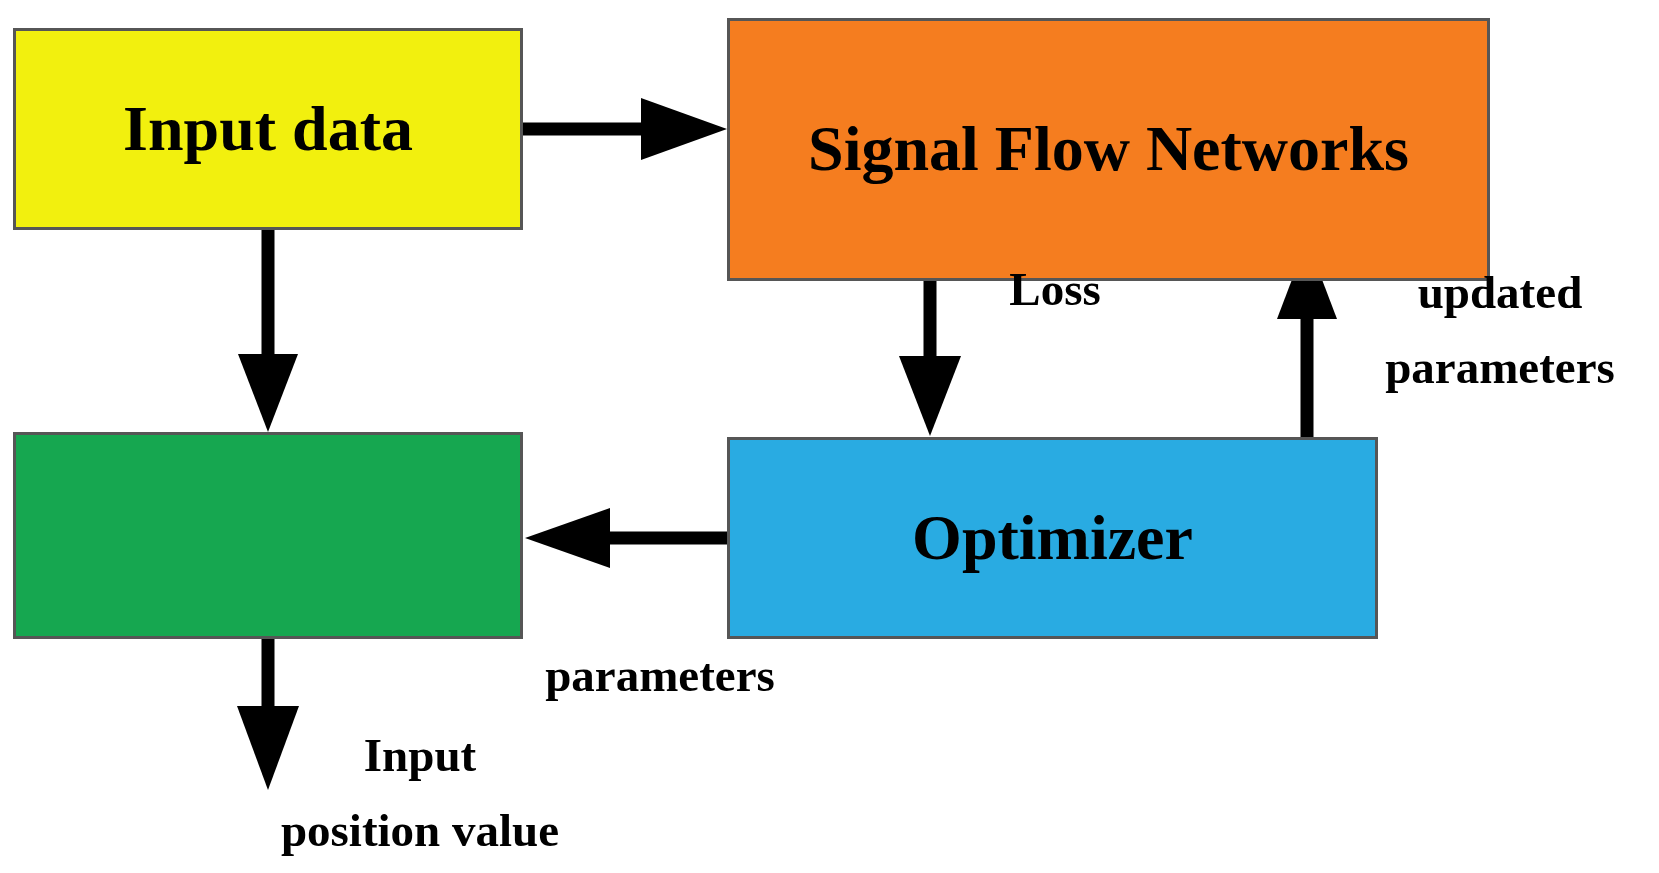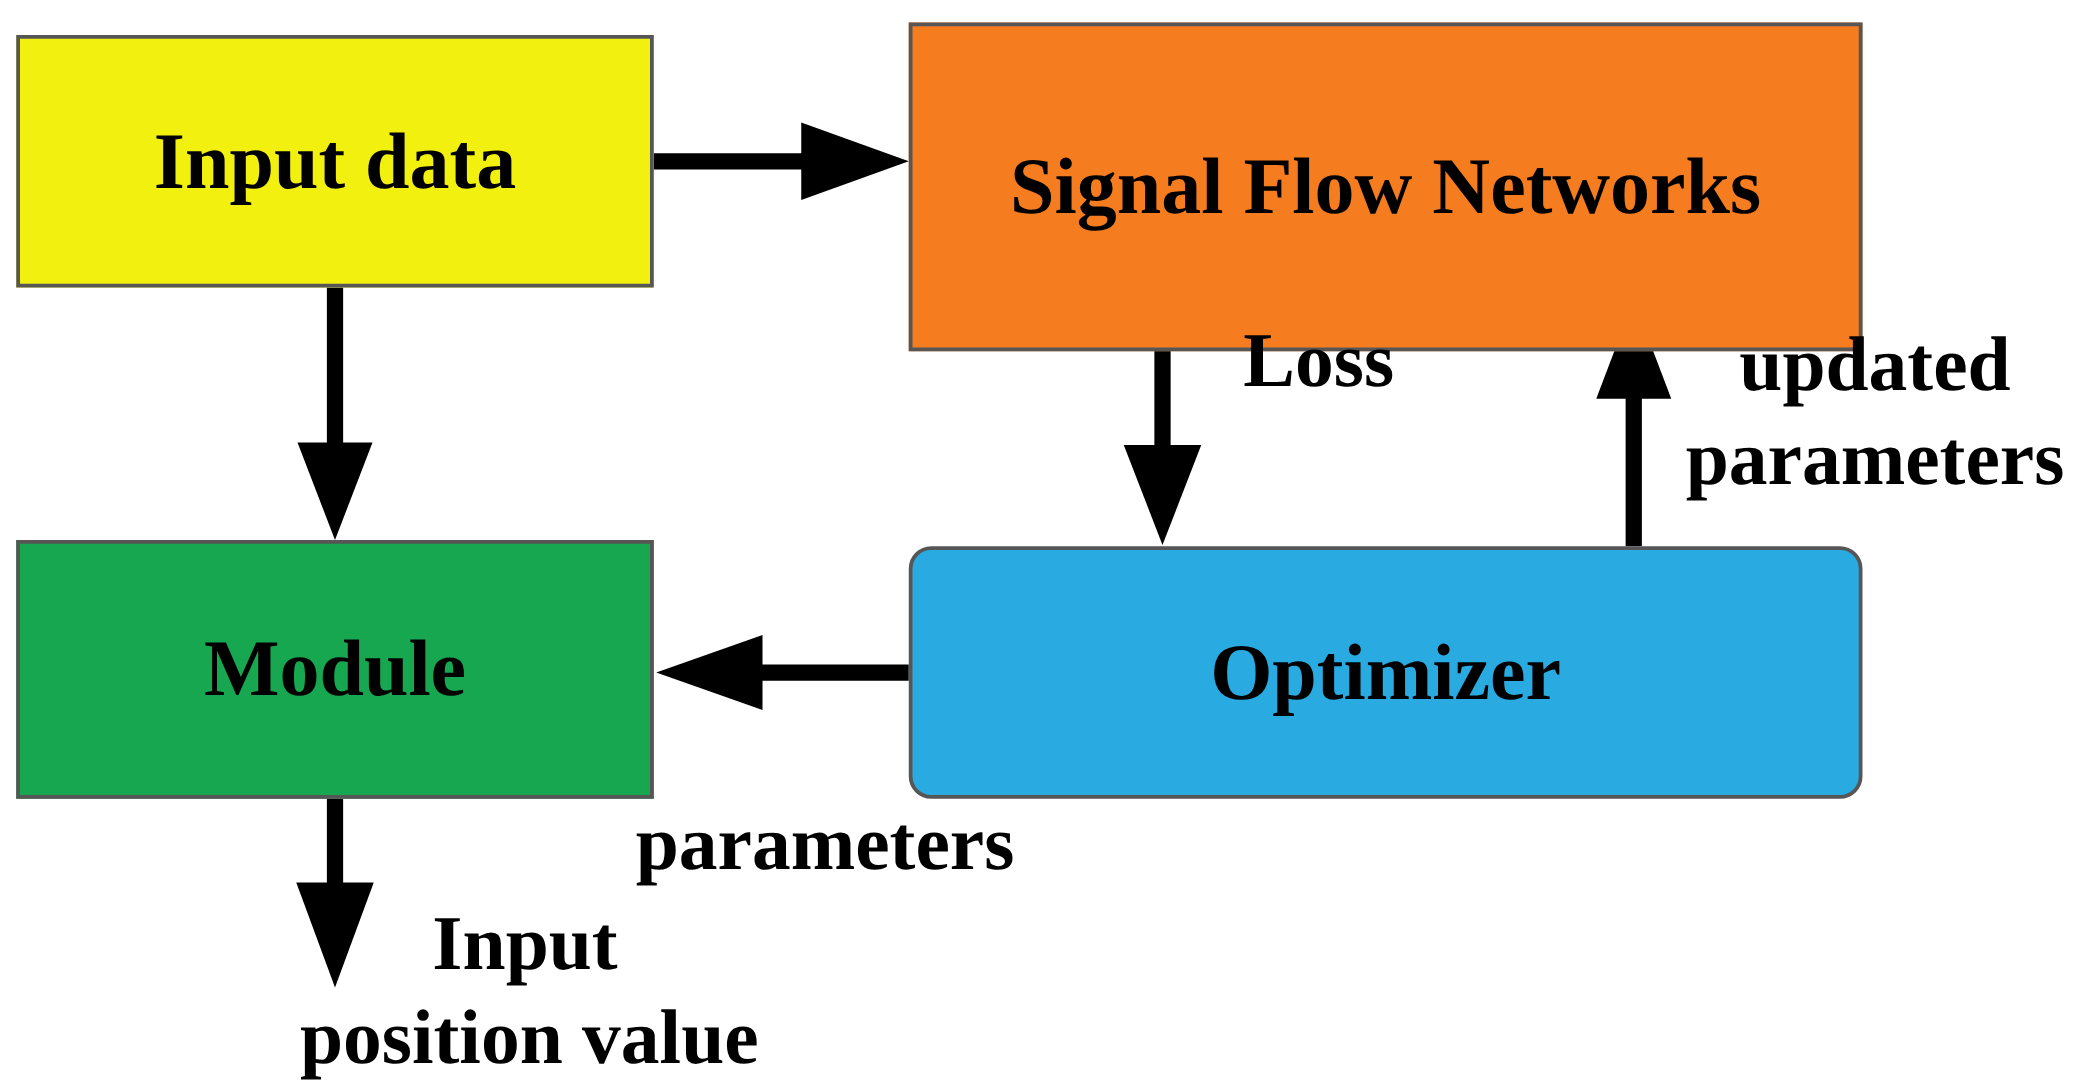--- a/index.html
+++ b/index.html
@@ -21,24 +21,24 @@
     justify-content:center;
     align-items:center;
     text-align:center;
     font-size:64px;
     line-height:1.22;
     z-index:2;
   }
   #box-input    {left:13px;  top:28px;  width:510px; height:202px;}
   #box-sfn      {left:727px; top:18px;  width:763px; height:263px;}
   #box-demod    {left:13px;  top:432px; width:510px; height:207px;}
-  #box-optimizer{left:727px; top:437px; width:763px; height:202px;border-radius:18px;}
+  #box-optimizer{left:727px; top:437px; width:651px; height:202px;}
   .arrow-label{
     position:absolute;
-    font-size:62px;
+    font-size:47px;
     line-height:75px;
     text-align:center;
     z-index:3;
     white-space:nowrap;
   }
   #label-loss      {left:940px;  top:252px; width:230px;}
   #label-updated   {left:1345px; top:255px; width:310px;}
   #label-parameters{left:495px;  top:638px; width:330px;}
   #label-angle     {left:240px;  top:718px; width:360px;}
   #arrow-layer{
@@ -55,21 +55,20 @@
 
   <div class="box" id="box-input" style="background-color: rgb(242, 240, 14);">
     <span>Input data</span>
   </div>
 
   <div class="box" id="box-sfn" style="background-color: rgb(245, 125, 31);">
     <span>Signal Flow Networks</span>
   </div>
 
   <div class="box" id="box-demod" style="background-color: rgb(22, 167, 80);">
-    <span>Module</span>
   </div>
 
   <div class="box" id="box-optimizer" style="background-color: rgb(41, 171, 226);">
     <span>Optimizer</span>
   </div>
 
   <div class="arrow-label" id="label-loss">
     <div>Loss</div>
   </div>
 

